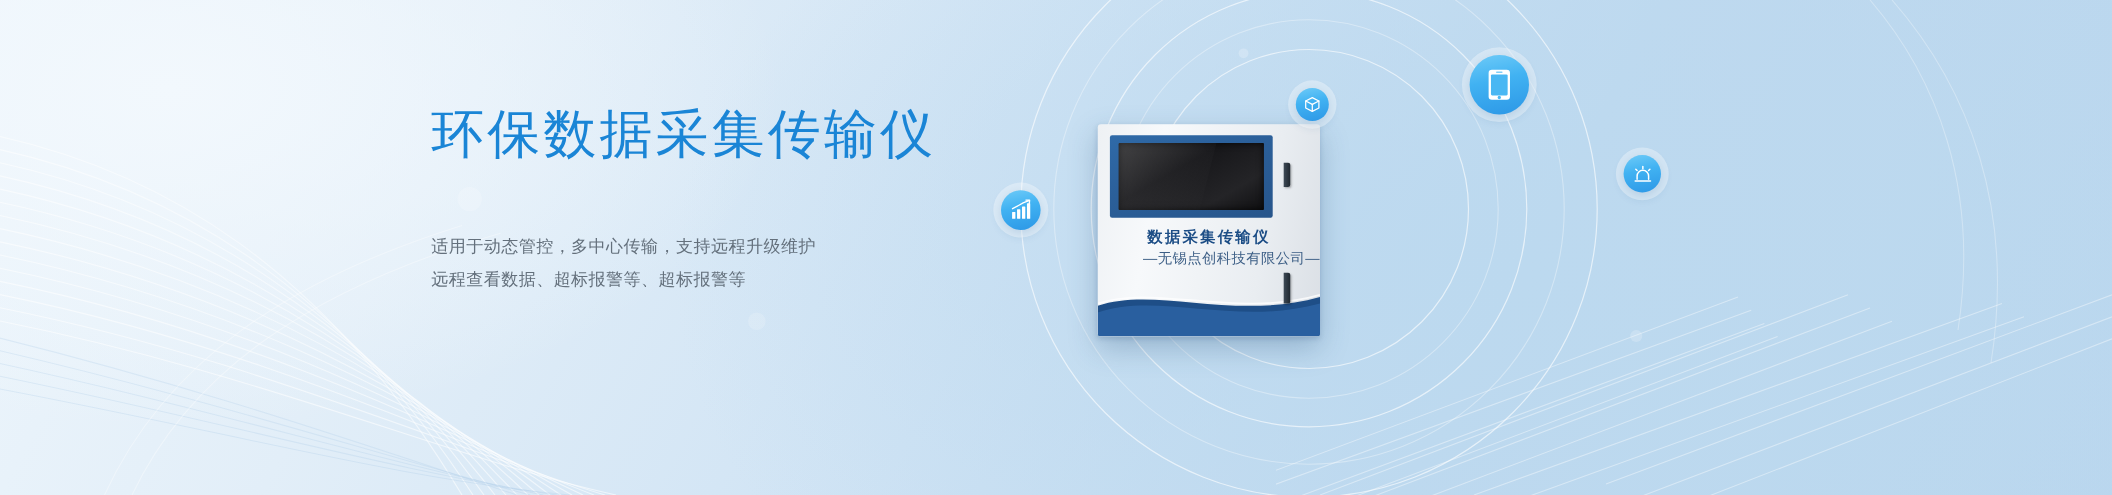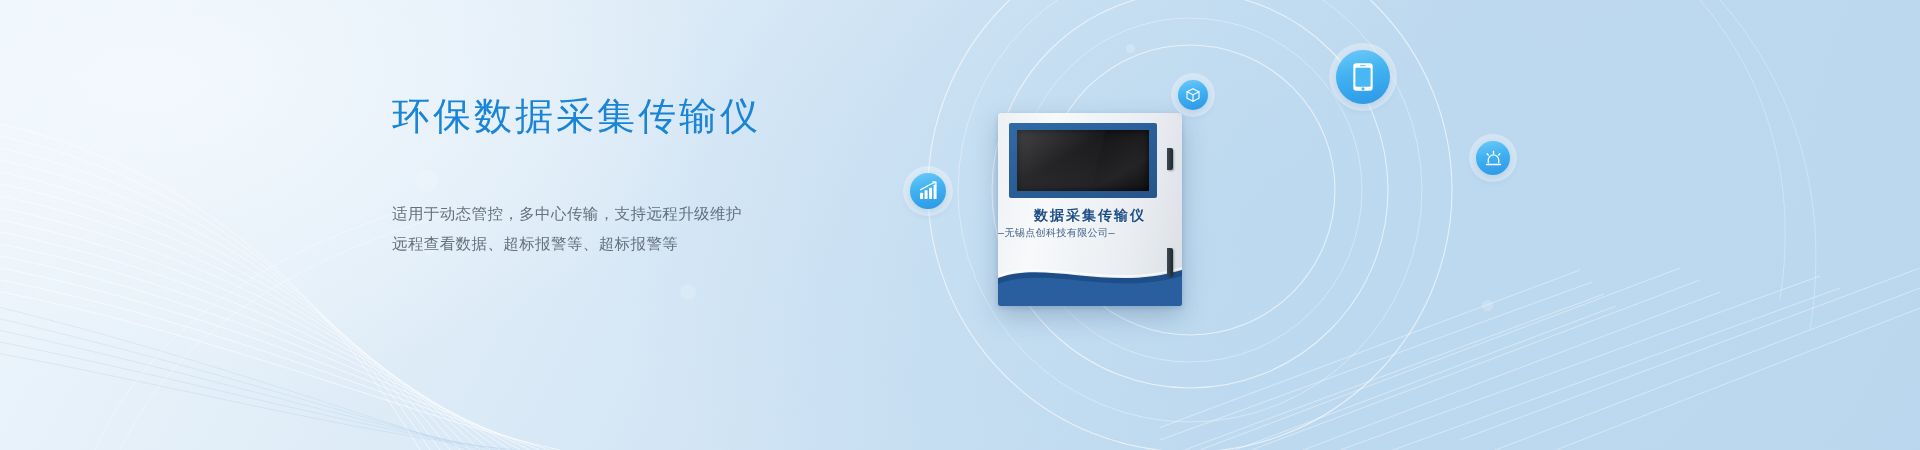--- a/index.html
+++ b/index.html
@@ -16,37 +16,37 @@
       linear-gradient(118deg, #eef6fc 0%, #e2eef8 22%, #cfe3f4 48%, #bfd9ef 70%, #b9d6ee 100%);
   }
 
   
   .linework { position:absolute; left:0; top:0; width:1920px; height:450px; pointer-events:none; }
   .linework-r { position:absolute; right:0; top:0; width:760px; height:450px; pointer-events:none; }
 
   
   .textblock { position:absolute; left:392px; top:95px; }
   .title {
-    font-size:38px; letter-spacing:3px; color:#1a85d6;
+    font-size:48px; letter-spacing:3px; color:#1a85d6;
     line-height:1.15; font-weight:400; white-space:nowrap;
   }
   .sublist { margin-top:60px; }
   .subline {
     font-size:15.5px; color:#64707c; letter-spacing:.4px;
     line-height:30px; white-space:nowrap;
   }
 
   
   .device-stage { position:absolute; left:860px; top:0; width:700px; height:450px; }
 
   .arcs { position:absolute; left:0; top:0; width:700px; height:450px; }
 
   
   .device {
-    position:absolute; left:138px; top:113px; width:184px; height:193px;
+    position:absolute; left:138px; top:113px; width:202px; height:193px;
     background:linear-gradient(100deg,#eef1f4 0%,#f7f9fb 26%,#e9edf1 72%,#dadfe5 100%);
     border-radius:3px;
     box-shadow:0 10px 26px rgba(40,78,120,.28), 0 2px 5px rgba(40,78,120,.18);
     overflow:hidden;
   }
   .dev-bezel {
     position:absolute; left:11px; top:10px; width:148px; height:75px;
     background:linear-gradient(160deg,#2f6aa8 0%,#2b5f99 45%,#27558b 100%);
     border-radius:2px;
     padding:7px 8px;
@@ -64,23 +64,23 @@
     background:linear-gradient(100deg,rgba(255,255,255,.12),rgba(255,255,255,0));
     transform:rotate(14deg);
   }
   .dev-brand {
     position:absolute; left:0; top:94px; width:100%; text-align:center;
     font-family:"Liberation Serif","DejaVu Serif",serif;
     font-size:14px; font-weight:700; color:#1d4e86; letter-spacing:2px;
     text-shadow:0 1px 0 rgba(255,255,255,.7);
   }
   .dev-company {
-    position:absolute; left:0; top:113px; width:100%; text-align:left;
-    font-family:Liberation Mono, monospace;
-    font-size:10px; color:#3d5f86; letter-spacing:.4px;
+    position:absolute; left:0; top:113px; width:100%; text-align:right;
+    font-family:Liberation Sans, sans-serif;
+    font-size:13px; color:#3d5f86; letter-spacing:.4px;
   }
   .dev-wave { position:absolute; left:0; bottom:0; width:100%; height:54px; }
   .dev-sidebtn {
     position:absolute; width:6px; border-radius:0 2px 2px 0;
     background:linear-gradient(90deg,#3d4a56,#1f272f);
     box-shadow:1px 1px 2px rgba(0,0,0,.3);
   }
   .dev-sidebtn.a { left:307px; top:148px; height:22px; }
   .dev-sidebtn.b { left:307px; top:248px; height:28px; }
 

